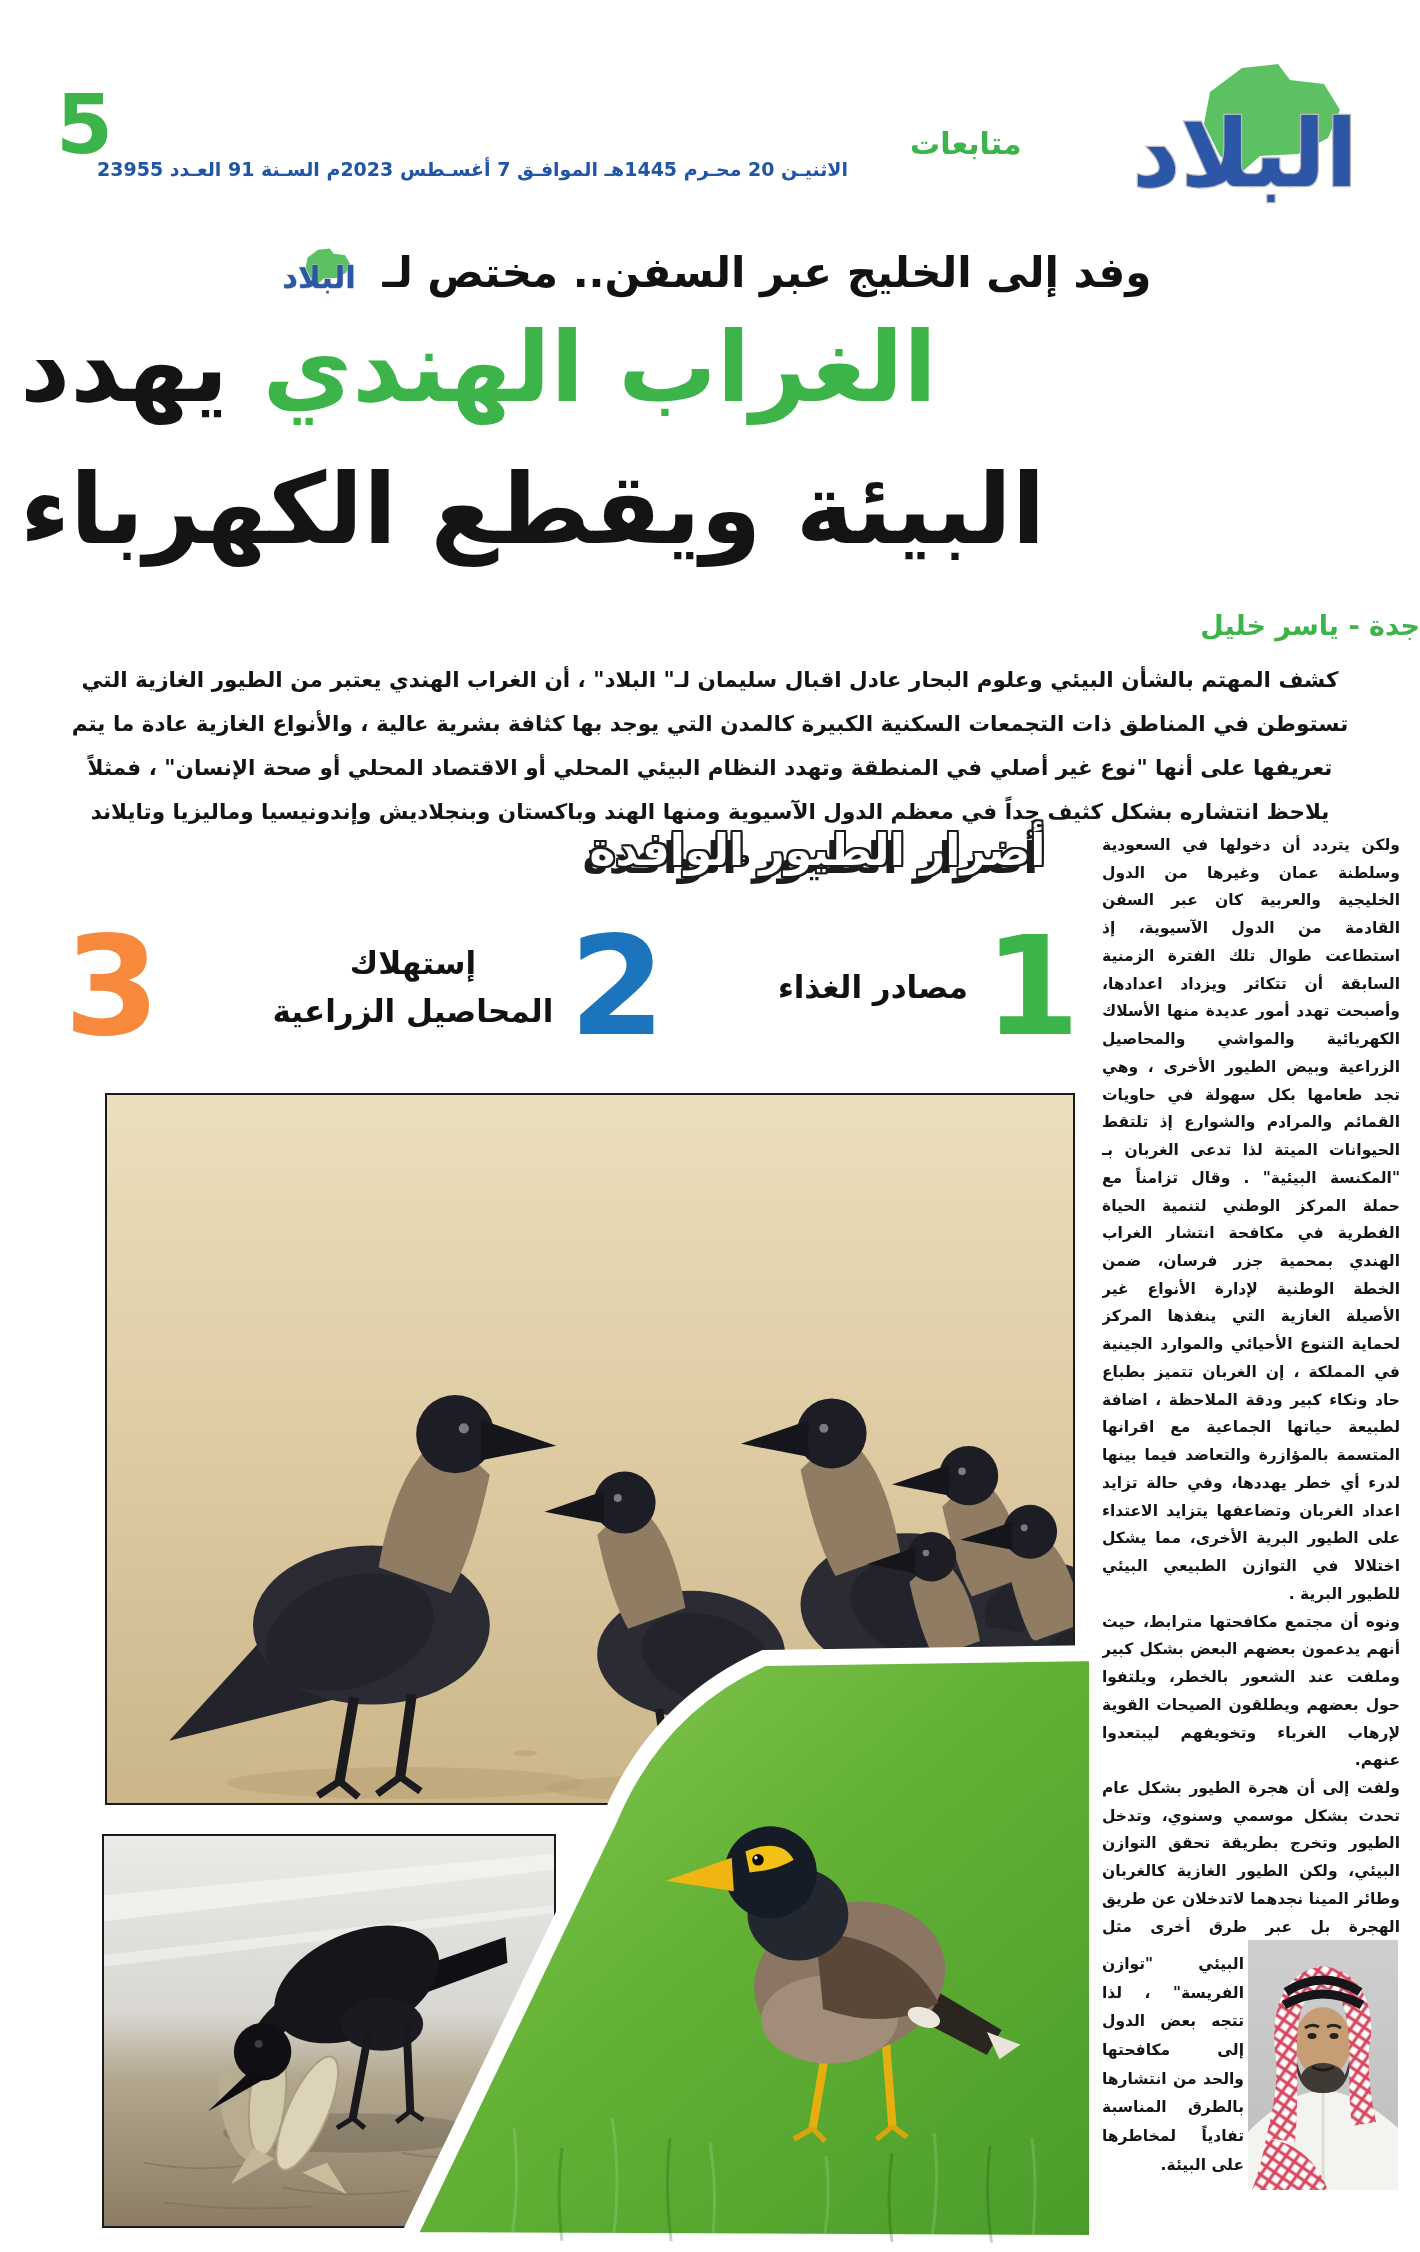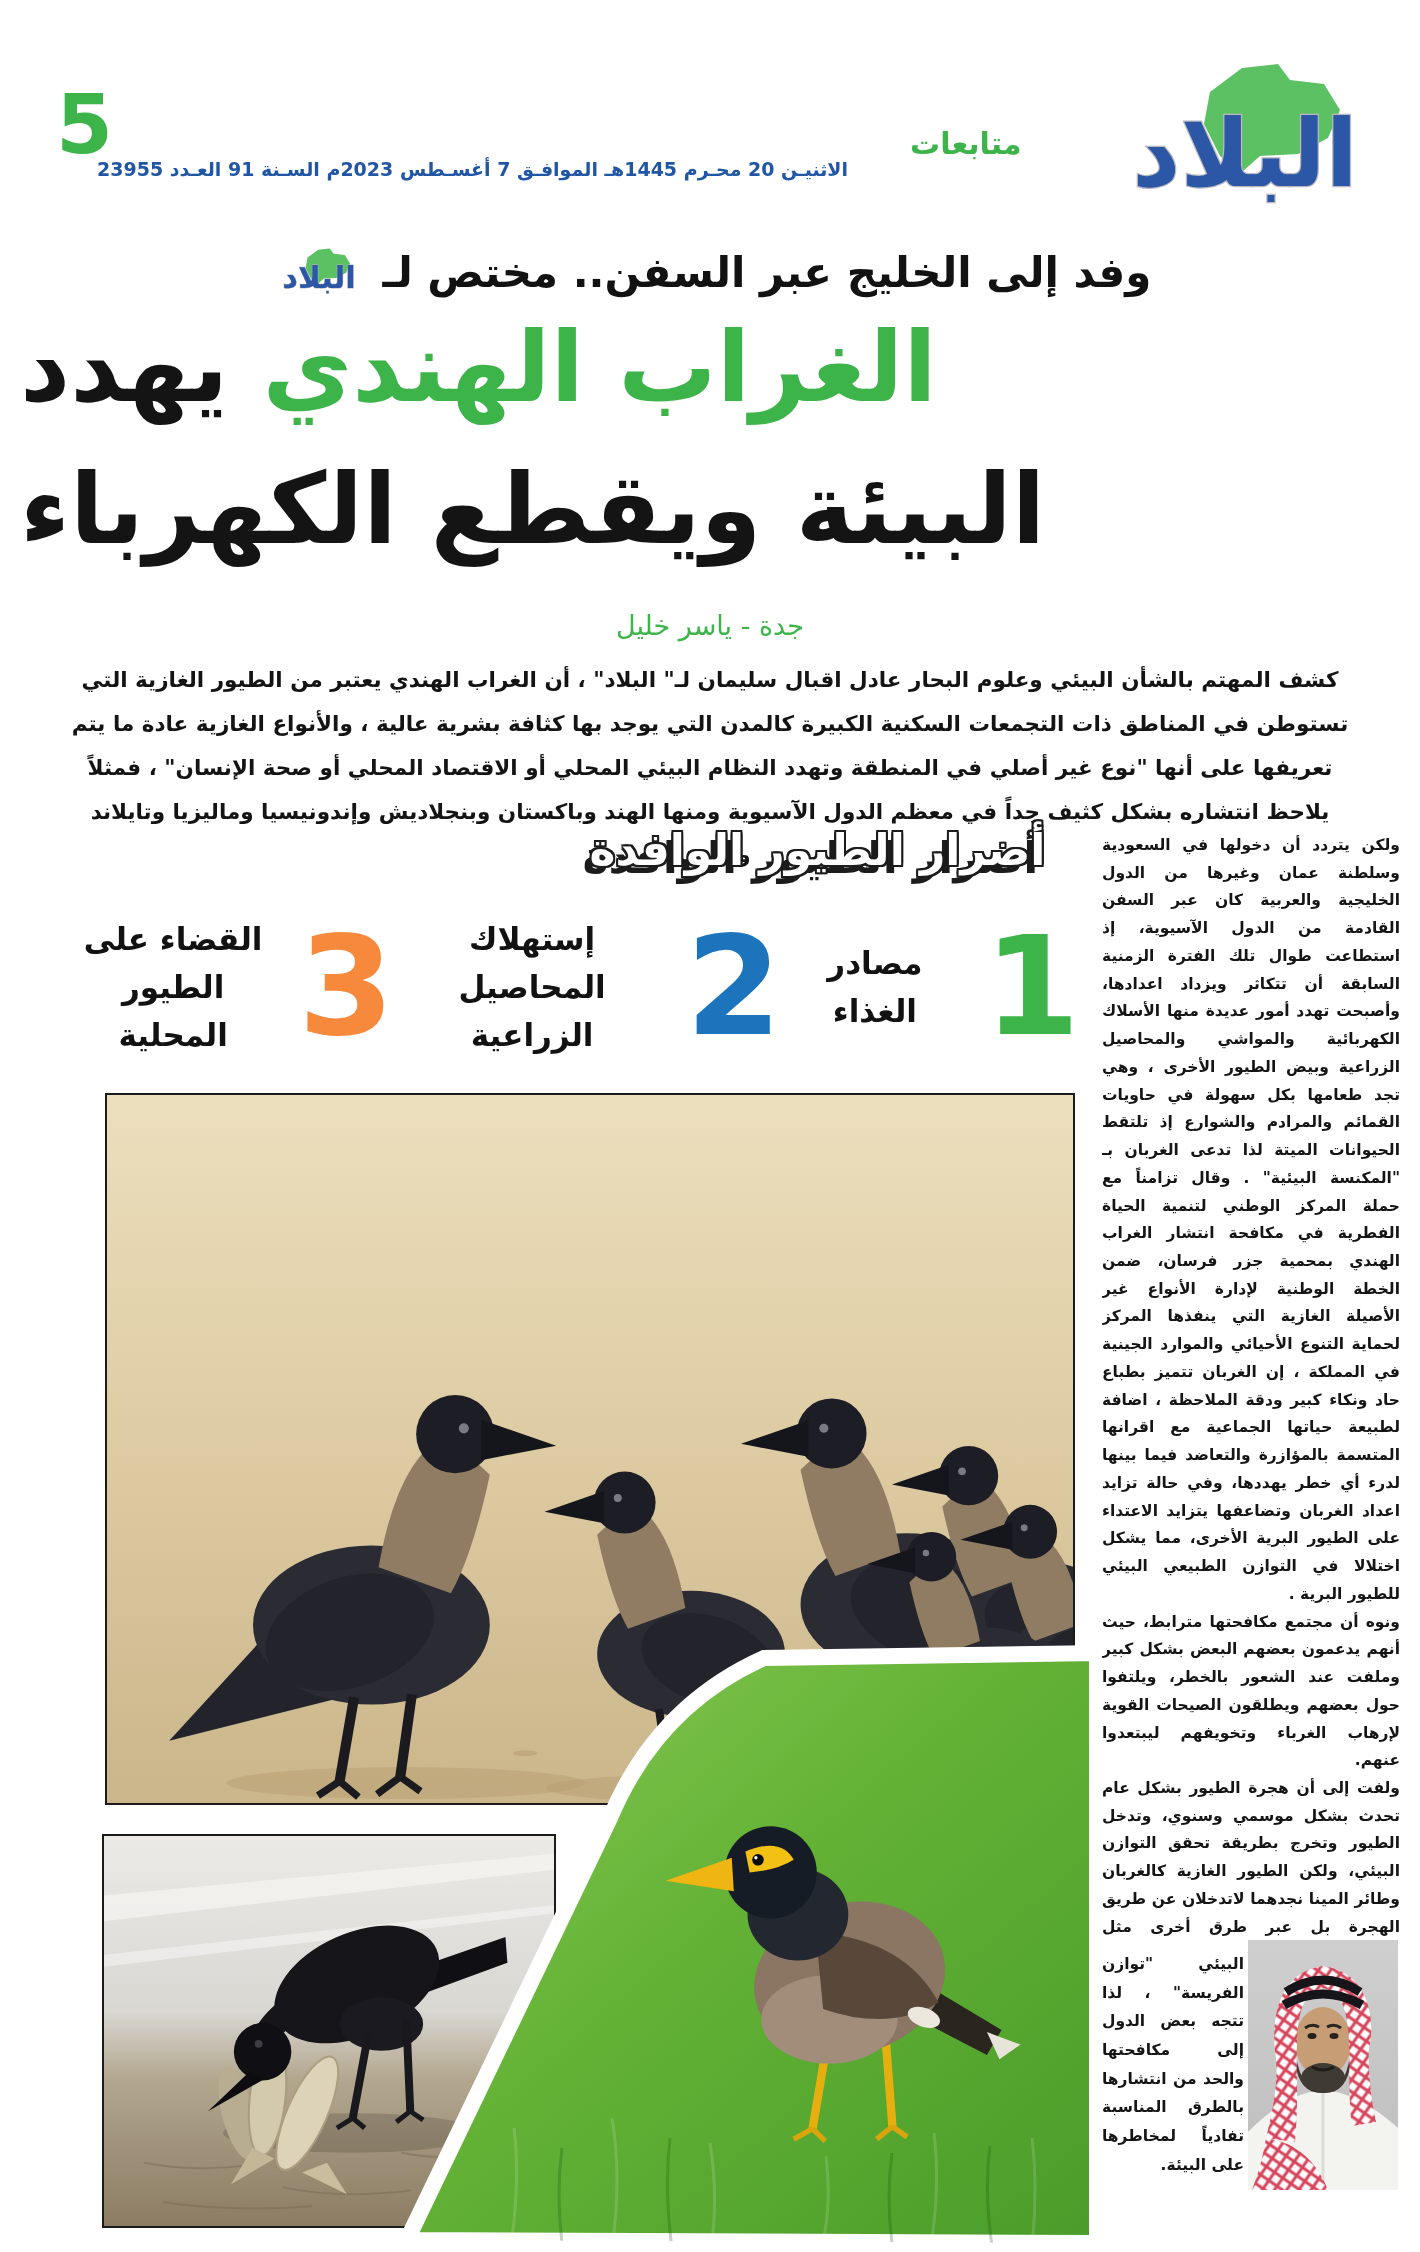--- a/index.html
+++ b/index.html
@@ -17,21 +17,21 @@
   
   .kicker{left:260px;top:236px;width:900px;height:72px;display:flex;justify-content:center;align-items:center;gap:14px;direction:rtl;}
   .kicker-text{font-size:42px;font-weight:900;color:#121212;white-space:nowrap;}
   .kicker-logo{width:100px;height:56px;flex:0 0 auto;}
   
   .headline{left:20px;top:296px;width:1380px;text-align:left;font-weight:900;line-height:142px;}
   .headline .l1{font-size:98px;}
   .headline .l2{font-size:98px;color:#141414;}
   .hl-green{color:var(--green);}
   .hl-black{color:#141414;}
-  .byline{left:0;top:610px;width:1420px;text-align:center;font-size:27px;font-weight:400;color:var(--green);}
+  .byline{left:0;top:610px;width:1420px;font-size:27px;font-weight:700;color:var(--green);}
   .lead{left:62px;top:658px;width:1296px;font-size:21.5px;font-weight:bold;color:#141414;line-height:2.04;text-align:center;}
   
   .info-title{
     left:545px;top:824px;width:545px;text-align:center;
     font-size:44px;font-weight:900;color:#ffffff;letter-spacing:1px;
     text-shadow:2px 0 0 #1c1c1c,-2px 0 0 #1c1c1c,0 2px 0 #1c1c1c,0 -2px 0 #1c1c1c,
       2px 2px 0 #1c1c1c,-2px -2px 0 #1c1c1c,2px -2px 0 #1c1c1c,-2px 2px 0 #1c1c1c,
       -7px 8px 0 #1c1c1c;
   }
   .num-row{left:64px;top:898px;width:1016px;height:178px;display:flex;justify-content:space-between;align-items:center;direction:rtl;}
@@ -96,24 +96,20 @@
   </div>
   <div class="num-item">
     <div class="num-digit" style="color: rgb(28, 117, 188);">2</div>
     <div class="num-label">
       <div>إستهلاك</div>
       <div>المحاصيل الزراعية</div>
     </div>
   </div>
   <div class="num-item">
     <div class="num-digit" style="color: rgb(246, 137, 60);">3</div>
-    <div class="num-label">
-      <div>القضاء على</div>
-      <div>الطيور المحلية</div>
-    </div>
   </div>
 </div>
 
 <div class="abs photo-crows">
   <svg viewBox="0 0 970 710" preserveAspectRatio="none">
     <defs>
       <linearGradient id="sand" x1="0" y1="0" x2="0" y2="1">
         <stop offset="0" stop-color="#ecdfbd"></stop>
         <stop offset="0.55" stop-color="#dcc9a0"></stop>
         <stop offset="1" stop-color="#cbb68b"></stop>

